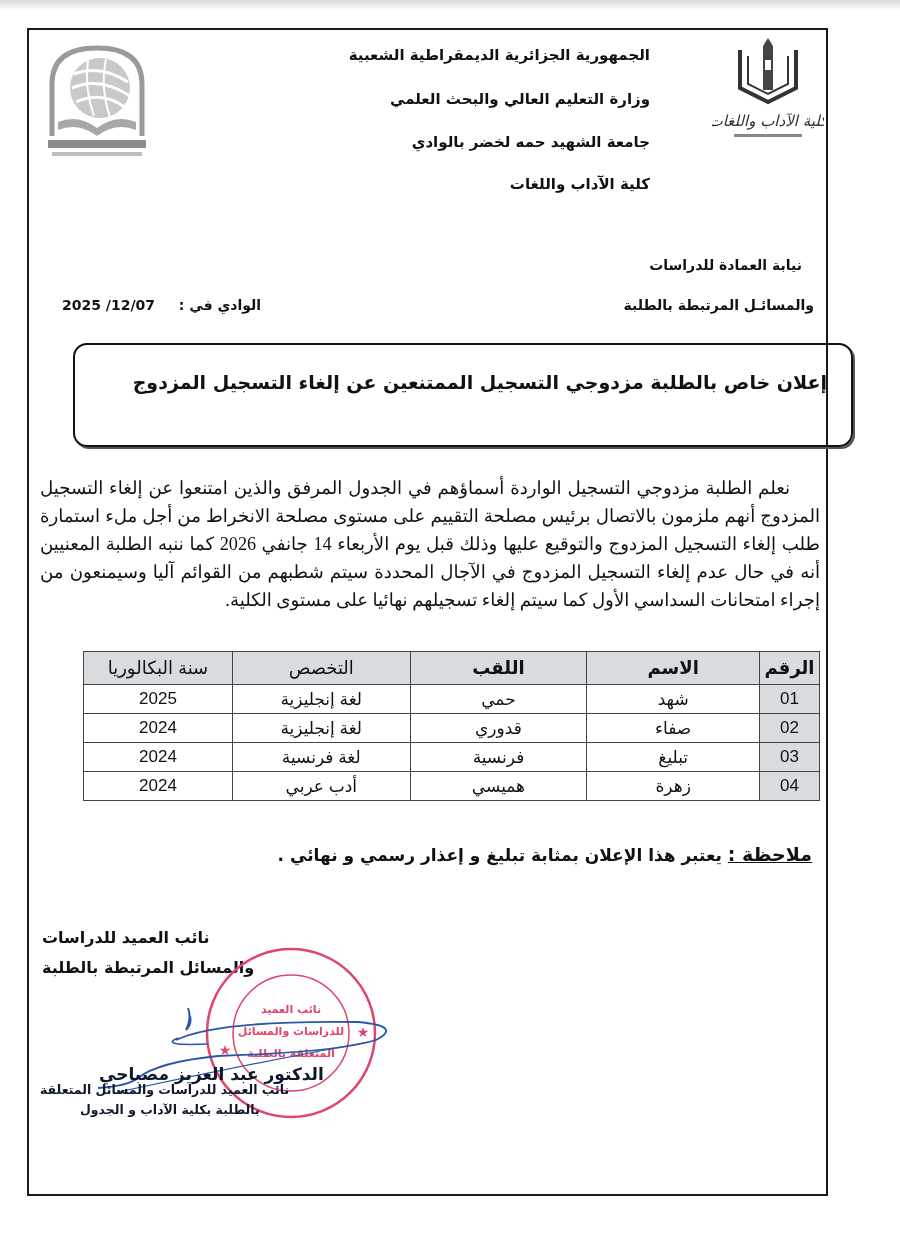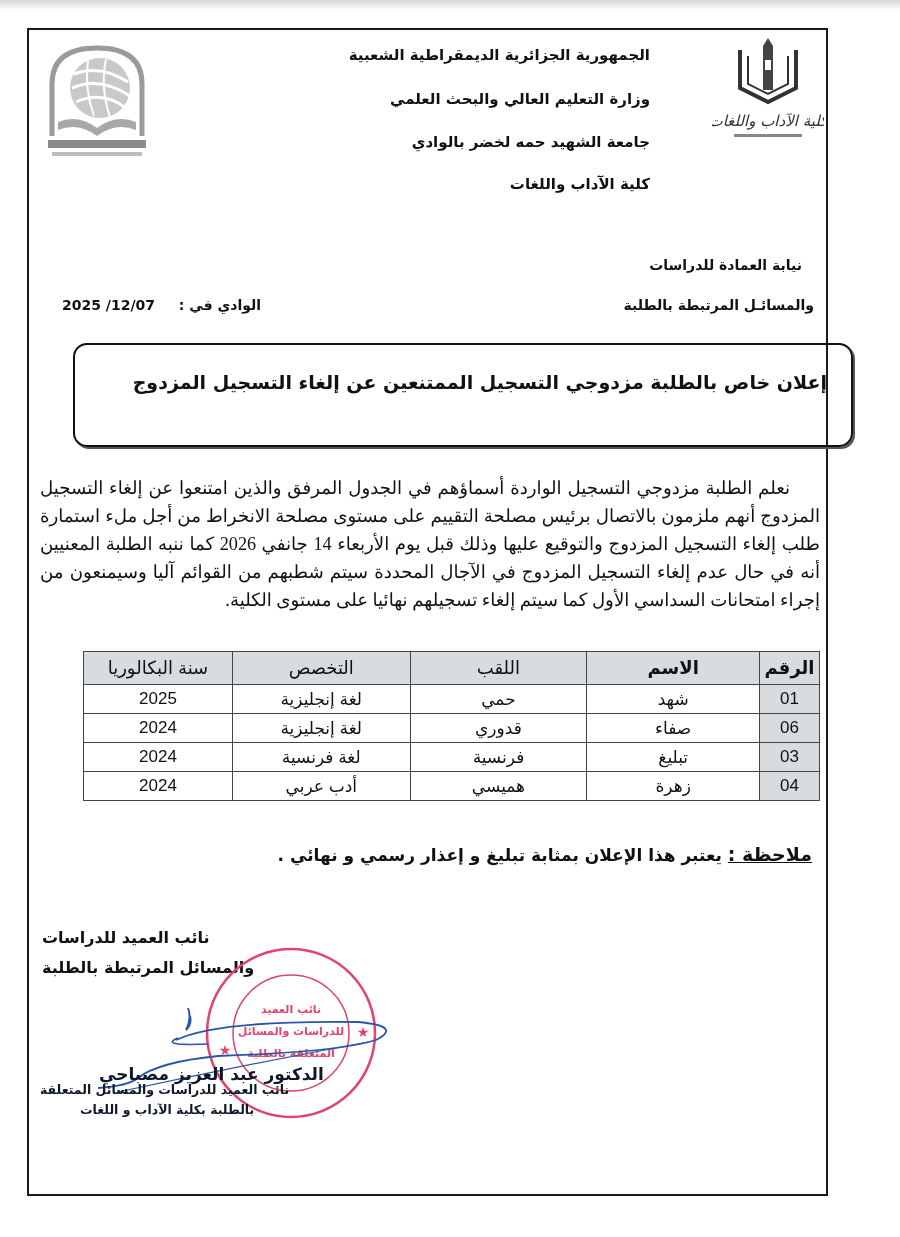--- a/index.html
+++ b/index.html
@@ -122,35 +122,35 @@
     <col style="width:60px">
       <col style="width:173px">
       <col style="width:177px">
       <col style="width:178px">
       <col style="width:149px">
   </colgroup>
   <thead>
     <tr>
       <th style="font-weight:bold;">الرقم</th>
       <th style="font-weight:bold;">الاسم</th>
-      <th style="font-weight:normal;">اللقب</th>
+      <th style="font-weight:bold;">اللقب</th>
       <th>التخصص</th>
       <th>سنة البكالوريا</th>
     </tr>
   </thead>
   <tbody>
     <tr>
       <td class="num">01</td>
       <td>شهد</td>
       <td>حمي</td>
       <td>لغة إنجليزية</td>
       <td>2025</td>
     </tr>
     <tr>
-      <td class="num">06</td>
+      <td class="num">02</td>
       <td>صفاء</td>
       <td>قدوري</td>
       <td>لغة إنجليزية</td>
       <td>2024</td>
     </tr>
     <tr>
       <td class="num">03</td>
       <td>تبليغ</td>
       <td>فرنسية</td>
       <td>لغة فرنسية</td>
@@ -195,14 +195,14 @@
 <div class="abs" style="left:58px; top:1000px; width:340px; height:110px;">
   <svg width="340" height="110" viewBox="0 0 340 110">
     <path d="M130 8 q4 10 -2 22 q6 -6 4 -14" stroke="#2a56a8" stroke-width="2" fill="none"></path>
     <path d="M118 40 Q160 20 300 22 Q345 26 318 40 Q280 52 160 56 Q100 62 80 78 Q70 86 40 88" stroke="#2a56a8" stroke-width="1.8" fill="none"></path>
     <path d="M120 38 Q100 46 150 44" stroke="#2a56a8" stroke-width="1.5" fill="none"></path>
     <path d="M60 92 Q180 66 310 42" stroke="#2a56a8" stroke-width="1.2" fill="none"></path>
   </svg>
 </div>
 
 <div class="stamp-ink" style="left:40px; top:1082px; font-size:12.5px;">نائب العميد للدراسات والمسائل المتعلقة</div>
-<div class="stamp-ink" style="left:80px; top:1102px; font-size:12.5px;">بالطلبة بكلية الآداب و اللغات</div>
+<div class="stamp-ink" style="left:80px; top:1102px; font-size:12.5px;">بالطلبة بكلية الآداب و الجدول</div>
 <div class="stamp-ink" style="left:58px; top:1064px; font-size:17px;margin-left:41px;">الدكتور عبد العزيز مصباحي</div>
 
 </body></html>

